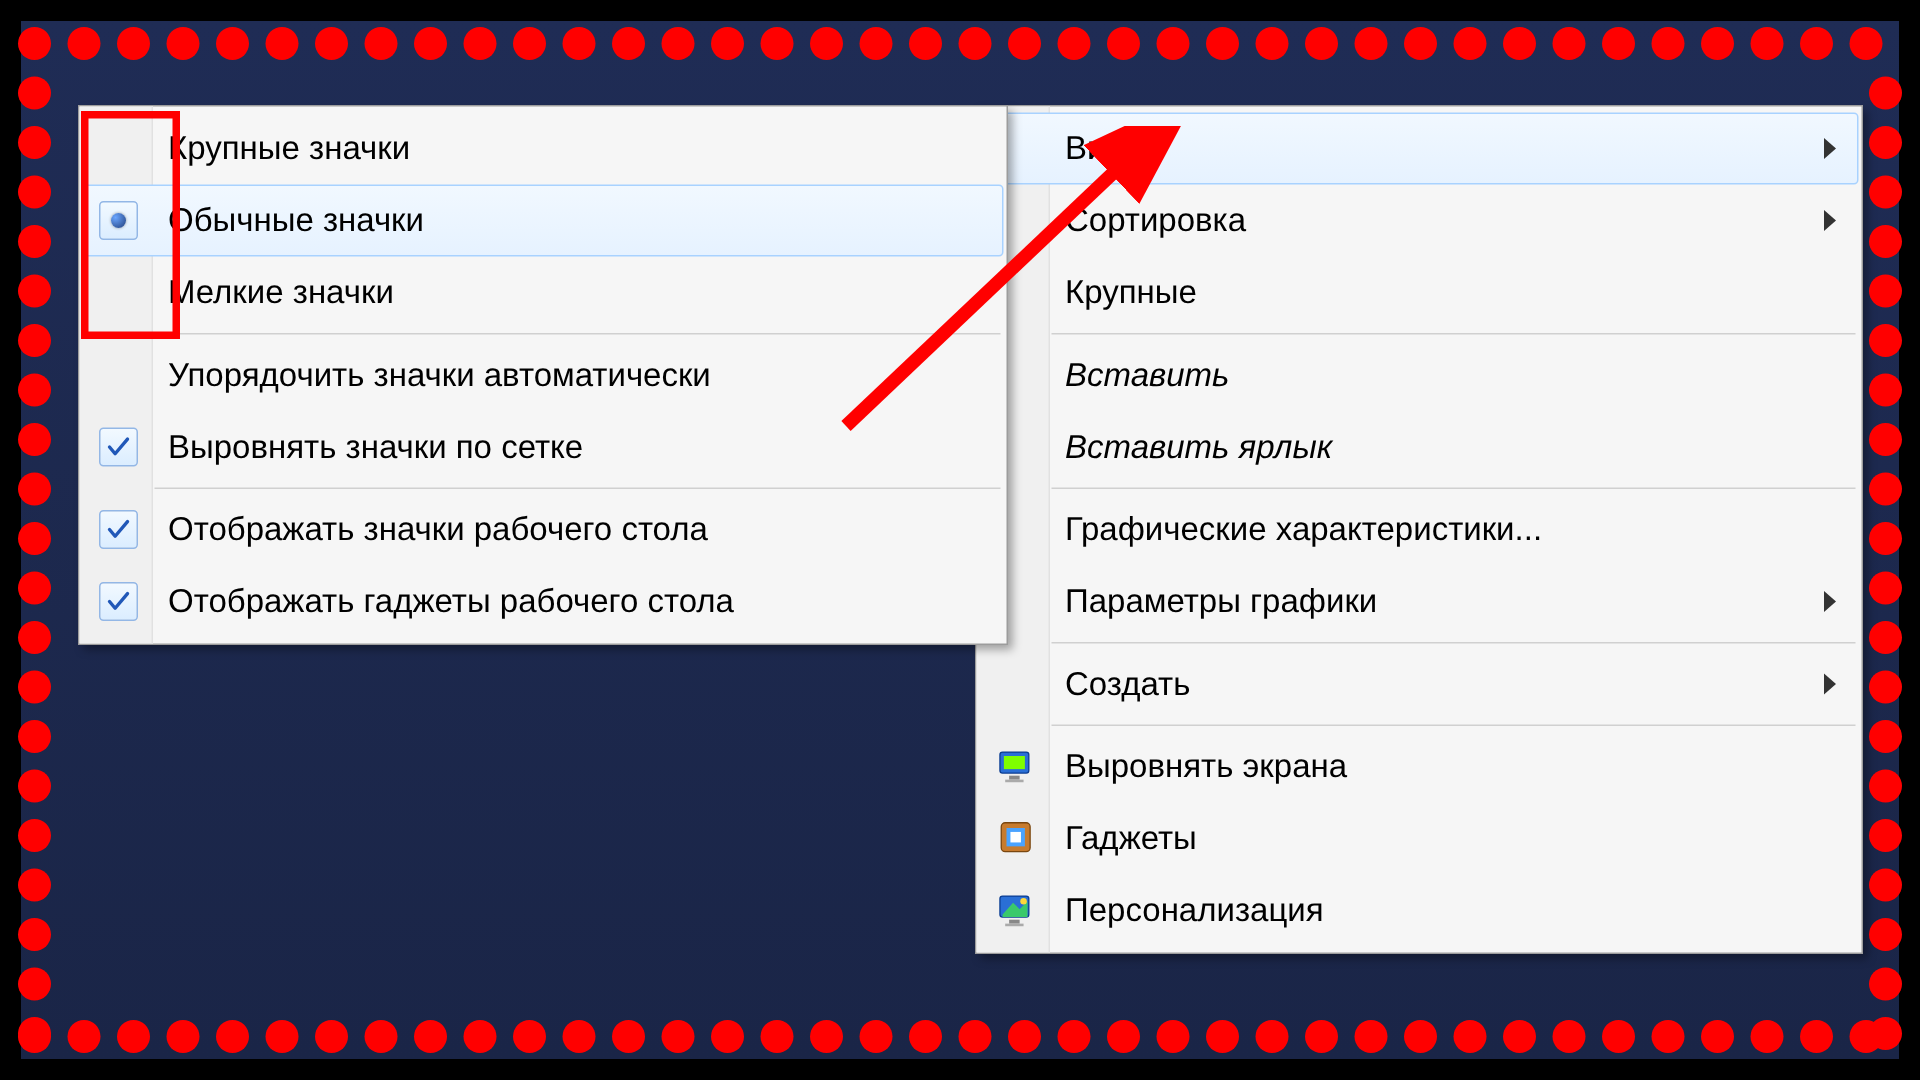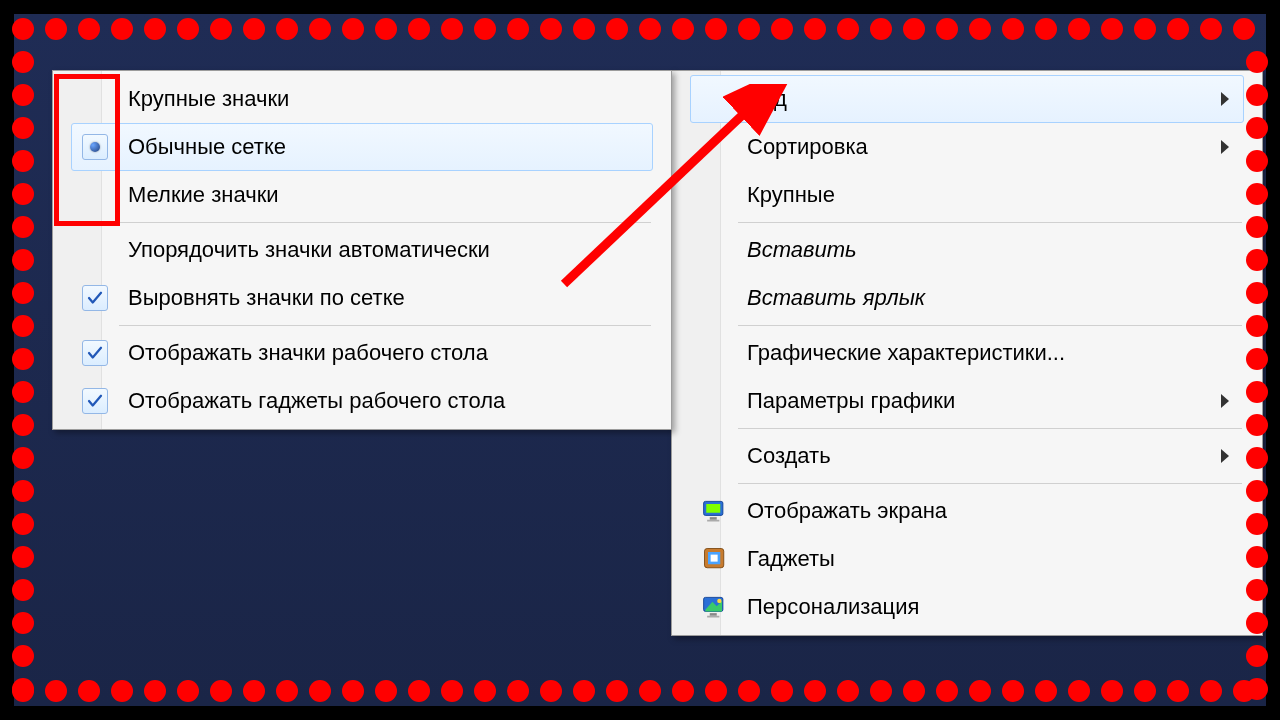--- a/index.html
+++ b/index.html
@@ -27,23 +27,23 @@
     width: 22px; height: 22px;
     background: #ff0000;
     border-radius: 50%;
   }
 
   .context-menu {
     position: absolute;
     background: #f6f6f6;
     border: 1px solid #9c9c9c;
     box-shadow: 3px 3px 6px rgba(0,0,0,0.35);
-    padding: 4px 18px;
-  }
-  .menu-main { left: 657px; top: 56px; width: 592px; }
+    padding: 4px 2px;
+  }
+  .menu-main { left: 636px; top: 56px; width: 592px; }
   .menu-sub  { left: 38px;  top: 56px; width: 620px; }
 
   .menu-item {
     display: flex;
     align-items: center;
     height: 48px;
     position: relative;
     padding-left: 56px;
     border: 1px solid transparent;
     border-radius: 3px;
@@ -159,21 +159,21 @@
           <div class="submenu-arrow"></div>
         </div>
         <div class="menu-sep"></div>
         <div class="menu-item">
           <div class="mini-icon"><svg viewBox="0 0 32 32">
               <rect x="3" y="5" width="22" height="16" rx="2" fill="#2a6fd6" stroke="#0b3d91"></rect>
               <rect x="6" y="8" width="16" height="10" fill="#7fff00"></rect>
               <rect x="10" y="23" width="8" height="3" fill="#888"></rect>
               <rect x="7" y="26" width="14" height="2" fill="#aaa"></rect>
             </svg></div>
-          <span class="label">Отображать экрана</span>
+          <span class="label">Выровнять экрана</span>
         </div>
         <div class="menu-item">
           <div class="mini-icon"><svg viewBox="0 0 32 32">
               <rect x="4" y="4" width="22" height="22" rx="3" fill="#c77b2e" stroke="#7a4710"></rect>
               <rect x="8" y="8" width="14" height="14" fill="#4aa3ff"></rect>
               <rect x="11" y="11" width="8" height="8" fill="#fff"></rect>
             </svg></div>
           <span class="label">Гаджеты</span>
         </div>
         <div class="menu-item">
@@ -191,21 +191,21 @@
 
   <div class="context-menu menu-sub">
     <div class="menu-body" id="sub-menu-body">
         <div class="menu-item">
           <span class="label">Крупные значки</span>
         </div>
         <div class="menu-item highlight">
           <div class="radio">
             <div class="dotmark"></div>
           </div>
-          <span class="label">Обычные сетке</span>
+          <span class="label">Обычные значки</span>
         </div>
         <div class="menu-item">
           <span class="label">Мелкие значки</span>
         </div>
         <div class="menu-sep"></div>
         <div class="menu-item">
           <span class="label">Упорядочить значки автоматически</span>
         </div>
         <div class="menu-item">
           <div class="check">

